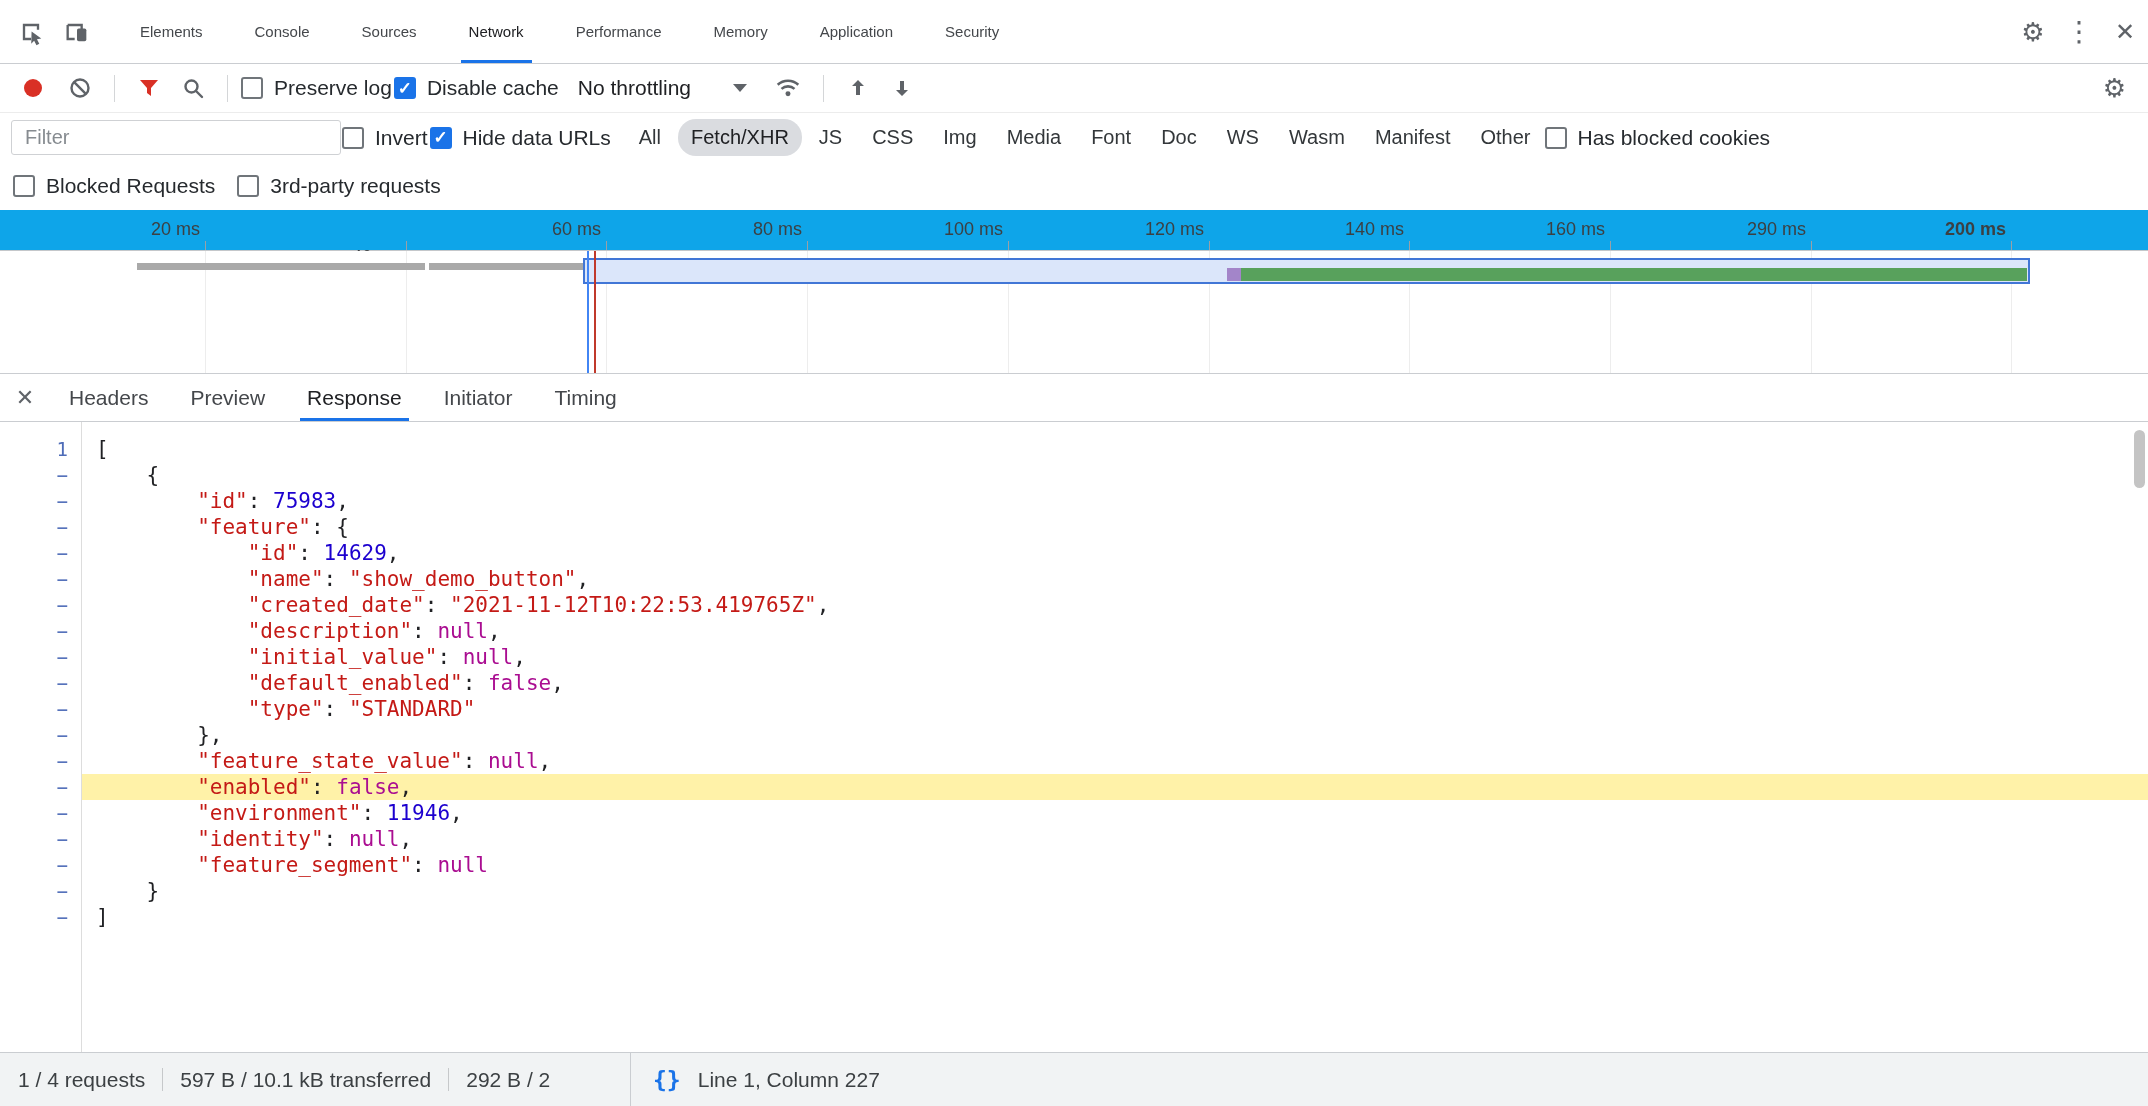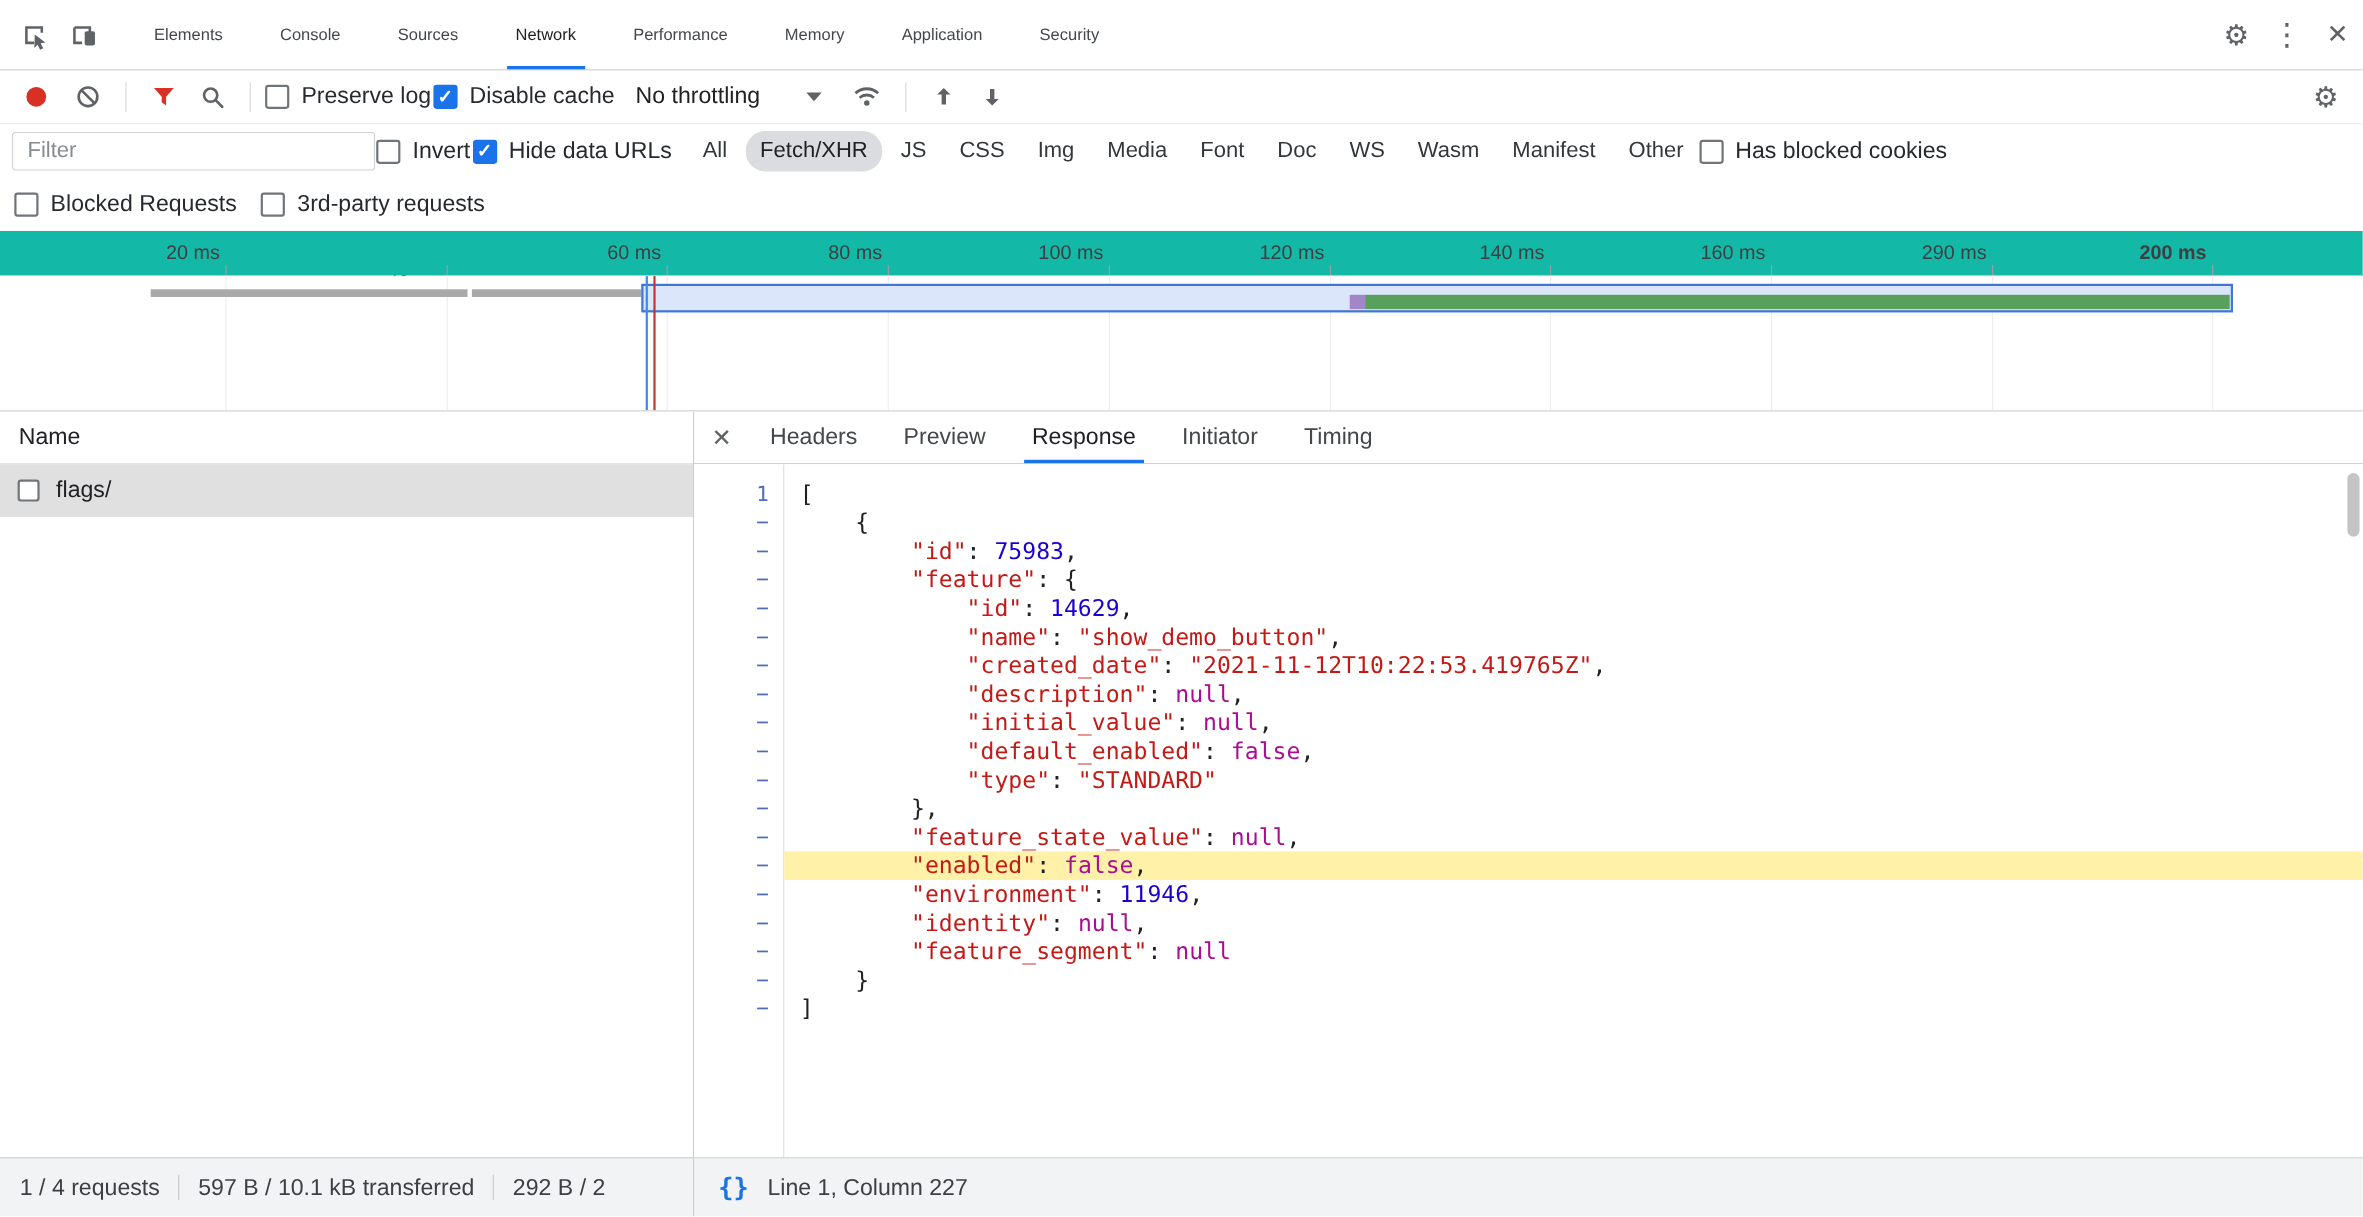--- a/index.html
+++ b/index.html
@@ -40,21 +40,21 @@
   .filter-input{width:330px;height:35px;border:1px solid #cfd1d4;border-radius:3px;padding:0 13px;font:inherit;font-size:20px;color:#202124;background:#fff;outline:none;flex:none}
   .filter-input::placeholder{color:#868b90}
   .ftypes{display:flex;align-items:center;margin-left:14px;gap:4px;flex:none}
   .ftype{padding:7px 13px;border-radius:18px;font-size:20px;color:#33373a;white-space:nowrap}
   .ftype.selected{background:#dadce0;color:#202124}
 
   
   .request-options-bar{height:48px;flex:none;display:flex;align-items:center;padding-left:12px;gap:20px}
 
   
-  .overview-labels{height:41px;flex:none;position:relative;border-bottom:1px solid #c4c7ca;background:#14b8a6}
+  .overview-labels{height:41px;flex:none;position:relative;border-bottom:1px solid #c4c7ca;background:#0ea5e9}
   .ov-label{position:absolute;top:9px;width:130px;text-align:right;font-size:18px;color:#3c4043}
   .ov-tick{position:absolute;bottom:0;width:1px;height:9px;background:#9aa0a6}
   .overview-bars{height:123px;flex:none;position:relative;border-bottom:1px solid #cacdd1;background:#fff;overflow:hidden}
   .ov-grid{position:absolute;top:0;bottom:0;width:1px;background:#ededed}
   .bar-gray{position:absolute;height:7px;background:#a9a9a9}
   .bar-main{position:absolute;left:583px;top:7px;width:1447px;height:26px;border:2px solid var(--bar-blue,#4176d6);background:var(--bar-blue-fill,#dbe6fa)}
   .bar-green{position:absolute;left:1241px;top:17px;width:786px;height:13px;background:var(--bar-green,#58a15c)}
   .bar-purple{position:absolute;left:1227px;top:17px;width:14px;height:13px;background:var(--bar-purple,#a385c9)}
   .event-line{position:absolute;top:0;bottom:0;width:2px}
   .event-line.blue{left:587px;background:var(--event-blue,#4285f4)}
@@ -285,27 +285,20 @@
     <div class="bar-gray" style="left:137px;width:288px;top:12px"></div>
     <div class="bar-gray" style="left:429px;width:157px;top:12px"></div>
     <div class="bar-main"></div>
     <div class="bar-purple"></div>
     <div class="bar-green"></div>
     <div class="event-line blue"></div>
     <div class="event-line red"></div>
   </div>
 
   <div class="panels">
-    <div class="left-panel">
-      <div class="name-header">Name</div>
-      <div class="request-row">
-        <span class="box"></span>
-        <span class="lbl">flags/</span>
-      </div>
-    </div>
 
     <div class="detail-panel">
       <div class="detail-tabs">
         <div class="close-x">
             <span>✕</span>
           </div>
         <div style="display:flex;align-items:stretch" id="detail-tabs-list">
             <div class="dtab">
               <span class="tab-label">Headers</span>
             </div>

